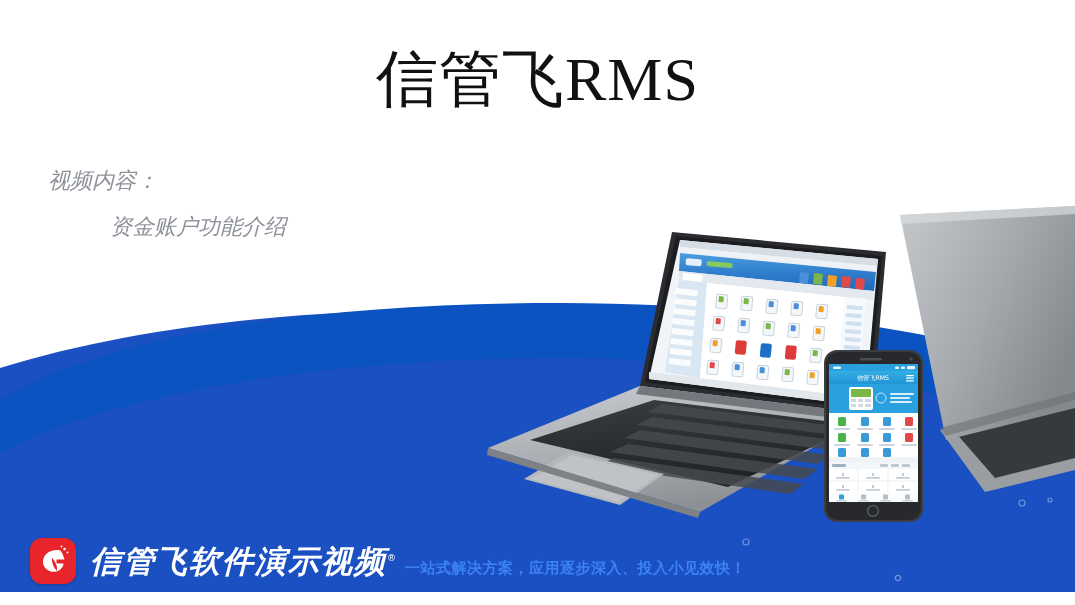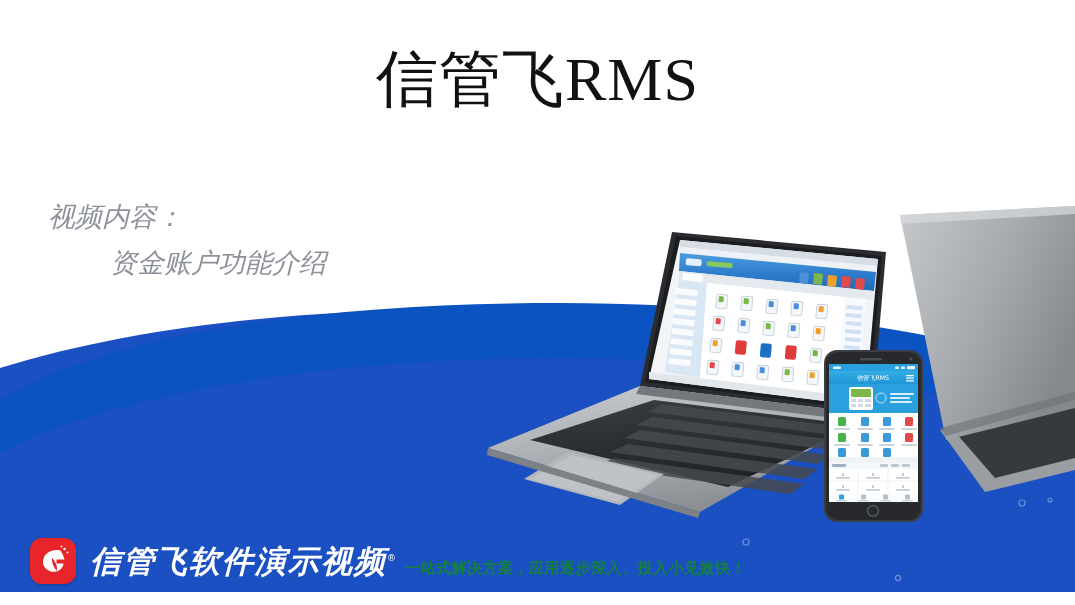--- a/index.html
+++ b/index.html
@@ -20,23 +20,22 @@
     font-size:62px;line-height:74px;color:#111111;font-weight:400;
     letter-spacing:1px;white-space:nowrap;
   }
   .title .cn{font-family:"DejaVu Serif","Liberation Serif",serif;}
   .title .en{font-family:"Liberation Serif","DejaVu Serif",serif;}
 
   
   .subtitle{
     position:absolute;left:48px;top:158px;
     font-family:"DejaVu Sans","Liberation Sans",sans-serif;
-    color:#8d9199;font-style:italic;font-size:27px;line-height:46px;
+    color:#8d9199;font-style:italic;font-size:22px;line-height:46px;
     white-space:nowrap;
-    margin-top:36px;
   }
   .subtitle .line2{display:block;padding-left:62px;}
 
   
   .devices{position:absolute;left:0;top:0;width:1075px;height:605px;}
 
   
   .banner{
     position:absolute;left:0;bottom:0;width:1075px;height:62px;
     display:flex;align-items:center;
@@ -46,21 +45,21 @@
     position:relative;flex:0 0 auto;box-shadow:0 1px 3px rgba(0,0,0,.25);
   }
   .banner-title{
     margin-left:14px;color:#ffffff;font-weight:bold;font-style:italic;
     font-size:31px;line-height:31px;letter-spacing:2px;white-space:nowrap;
     font-family:"DejaVu Sans","Liberation Sans",sans-serif;
     position:relative;
   }
   .reg{position:absolute;right:-11px;top:-3px;font-size:9px;font-style:normal;font-weight:normal;}
   .banner-tag{
-    margin-left:18px;color:#15803d;font-weight:bold;font-size:15px;
+    margin-left:18px;color:#3b82f6;font-weight:bold;font-size:15px;
     letter-spacing:.5px;white-space:nowrap;line-height:15px;
     font-family:"DejaVu Sans","Liberation Sans",sans-serif;
     align-self:flex-end;margin-bottom:16px;
   }
 </style>
 </head>
 <body>
 
 <div class="slide">
 

